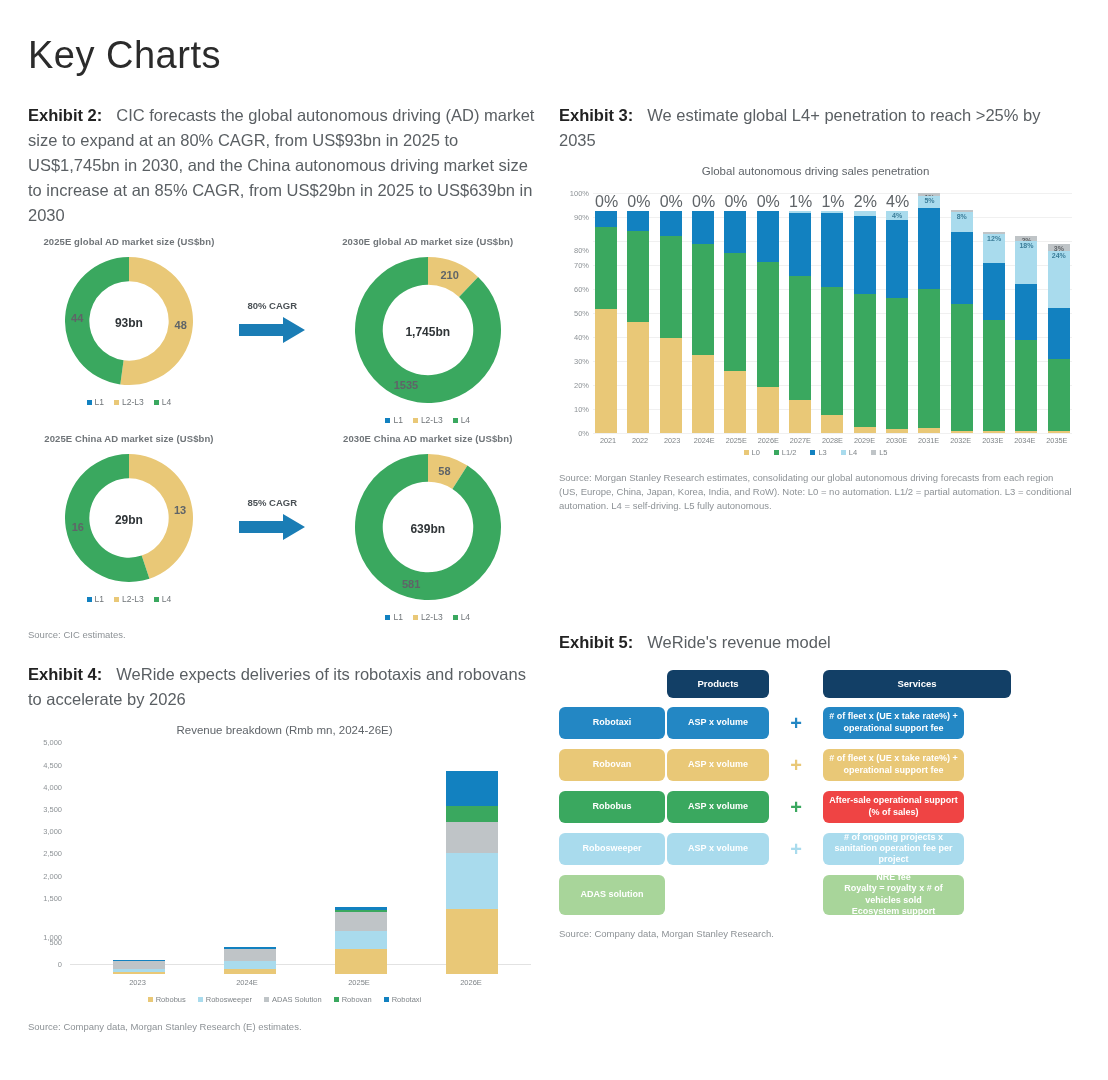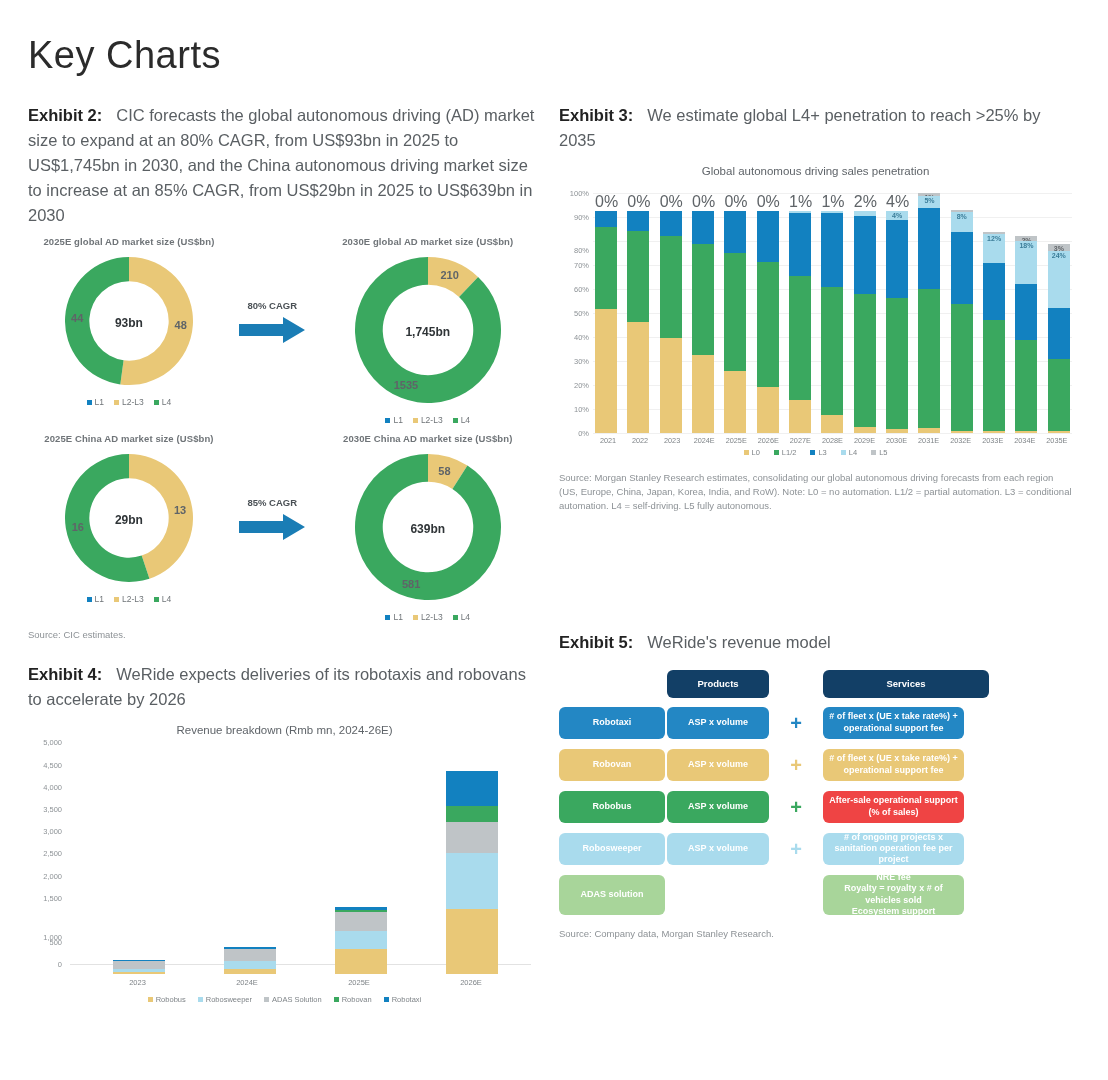--- a/index.html
+++ b/index.html
@@ -325,20 +325,21 @@
           <div>2026E</div>
         </div>
       <div class="legend4" id="leg4">
           <span><i class="sw" style="background:#e9c877"></i>Robobus</span>
           <span><i class="sw" style="background:#a9dbed"></i>Robosweeper</span>
           <span><i class="sw" style="background:#bfc4c7"></i>ADAS Solution</span>
           <span><i class="sw" style="background:#3aa85f"></i>Robovan</span>
           <span><i class="sw" style="background:#1281c0"></i>Robotaxi</span>
         </div>
 
+      <div class="source" style="margin-top:16px">Source: Company data, Morgan Stanley Research (E) estimates.</div>
     </div>
 
     <div class="col">
 
       <div class="exhibit-head">
         <b>Exhibit 3:</b><span class="sp"></span><span>We estimate global L4+ penetration to reach &gt;25% by 2035</span>
       </div>
 
       <div class="chart-title">Global autonomous driving sales penetration</div>
       <div class="bar3-area" id="bar3">
@@ -517,21 +518,21 @@
 
       <div class="exhibit-head" style="margin-top:118px">
         <b>Exhibit 5:</b><span class="sp"></span><span>WeRide's revenue model</span>
       </div>
 
       <div class="rev-model">
         <div class="rm-header-row">
           <div class="spacer-c1"></div>
           <div class="rm-hdr rm-c2" style="width:102px">Products</div>
           <div class="spacer-plus"></div>
-          <div class="rm-hdr rm-c3" style="width:166px">Services</div>
+          <div class="rm-hdr rm-c3" style="width:188px">Services</div>
         </div>
         <div id="rm-rows">
             <div class="rm-row">
       <div class="rm-box rm-c1" style="background:#2387c4;height:32px">Robotaxi</div>
       <div class="rm-gap"></div>
       <div class="rm-box rm-c2" style="background:#2387c4;height:32px">ASP x volume</div>
               <div class="rm-plus" style="color:#2387c4">+</div>
       <div class="rm-box rm-c3" style="background:#2387c4;height:32px"># of fleet x (UE x take rate%) + operational support fee</div>
     </div>
             <div class="rm-row">

